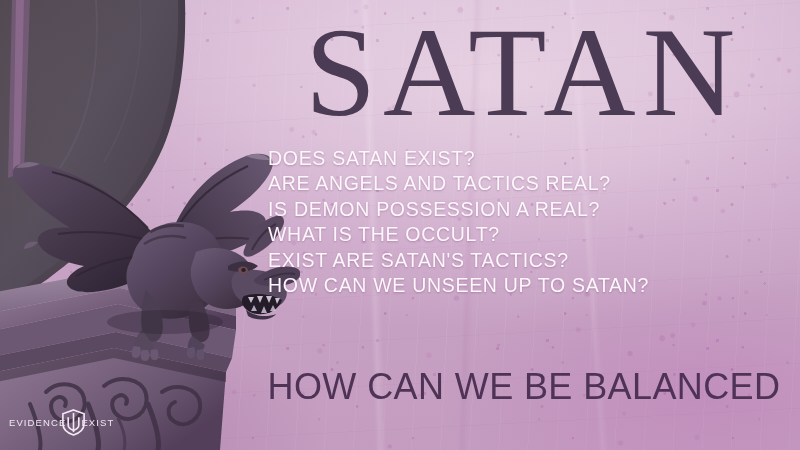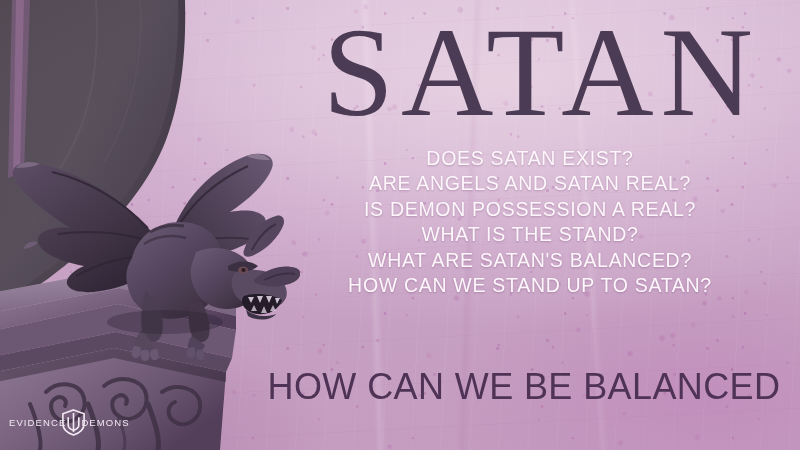--- a/index.html
+++ b/index.html
@@ -82,36 +82,36 @@
   }
 
   
   .arch-wrap { position: absolute; left: 0; top: 0; width: 300px; height: 450px; }
 
   
   .title {
     position: absolute;
     left: 280px; top: 8px;
     width: 480px;
-    text-align: right;
+    text-align: center;
     font-family: "Liberation Serif", "DejaVu Serif", serif;
     font-size: 128px;
     line-height: 1;
     letter-spacing: 7px;
     color: #4b3b54;
     text-indent: 7px;
     white-space: nowrap;
   }
 
   
   .questions {
     position: absolute;
     left: 268px; top: 146px;
     width: 524px;
-    text-align: center;
+    text-align: left;
   }
   .q-line {
     font-family: "Liberation Sans", sans-serif;
     font-size: 19.5px;
     line-height: 25.4px;
     letter-spacing: .7px;
     color: #fdf7fb;
     white-space: nowrap;
     text-shadow: 0 1px 2px rgba(95,45,95,.30);
   }
@@ -303,35 +303,35 @@
       </g>
 
       <ellipse cx="165" cy="322" rx="58" ry="12" fill="#2b2130" opacity=".35"></ellipse>
     </svg>
   </div>
 
   <div class="title">SATAN</div>
 
   <div class="questions">
     <div class="q-line">DOES SATAN EXIST?</div>
-    <div class="q-line">ARE ANGELS AND SATAN REAL?</div>
+    <div class="q-line">ARE ANGELS AND TACTICS REAL?</div>
     <div class="q-line">IS DEMON POSSESSION A REAL?</div>
-    <div class="q-line">WHAT IS THE STAND?</div>
-    <div class="q-line">WHAT ARE SATAN'S BALANCED?</div>
-    <div class="q-line">HOW CAN WE STAND UP TO SATAN?</div>
+    <div class="q-line">WHAT IS THE OCCULT?</div>
+    <div class="q-line">EXIST ARE SATAN'S TACTICS?</div>
+    <div class="q-line">HOW CAN WE UNSEEN UP TO SATAN?</div>
   </div>
 
   <div class="headline">
     <div class="h-line">HOW CAN WE BE BALANCED</div>
   </div>
 
   <div class="logo">
     <span class="logo-word">EVIDENCE</span>
     <svg class="logo-shield" viewBox="0 0 50 56">
       <path d="M25,2 L47,10 L47,30 C47,42 37,50 25,54 C13,50 3,42 3,30 L3,10 Z" fill="none" stroke="#f2e8f2" stroke-width="3.4"></path>
       <path d="M25,8 L25,48" stroke="#f2e8f2" stroke-width="3.4"></path>
       <path d="M14,17 L14,33 C14,38 19,42 25,44" fill="none" stroke="#f2e8f2" stroke-width="3.4"></path>
       <path d="M36,17 L36,33 C36,38 31,42 25,44" fill="none" stroke="#f2e8f2" stroke-width="3.4"></path>
     </svg>
-    <span class="logo-word">DEMONS</span>
+    <span class="logo-word">EXIST</span>
   </div>
 
 </div>
 
 </body></html>

